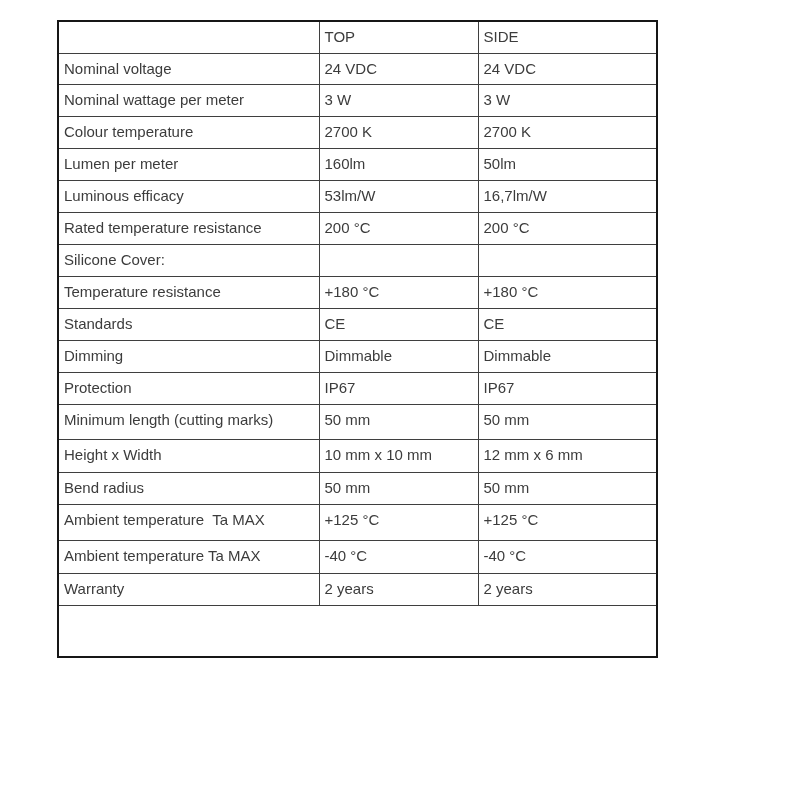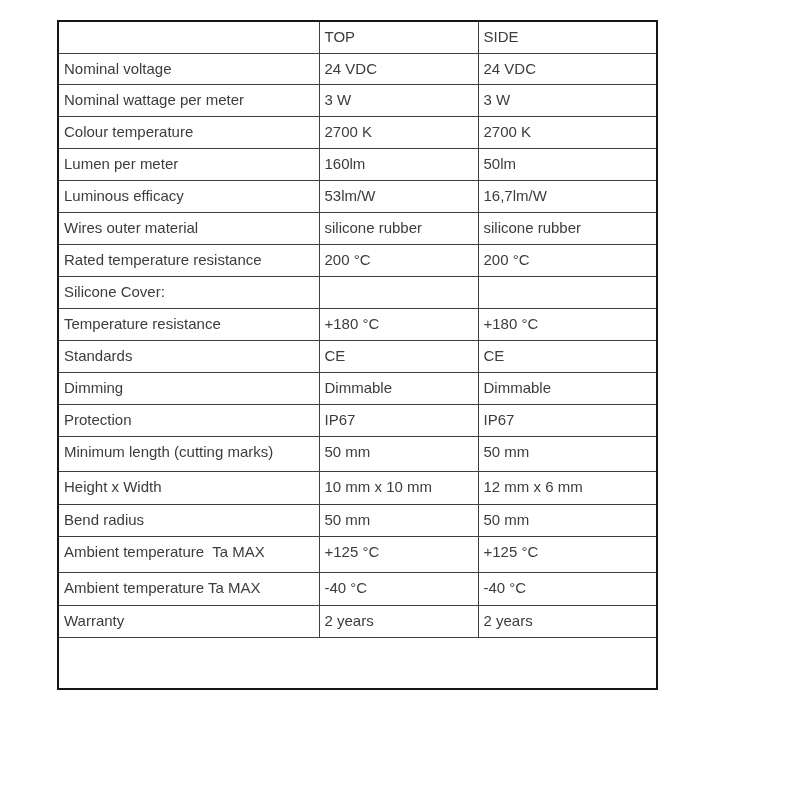--- a/index.html
+++ b/index.html
@@ -80,25 +80,20 @@
         <td>Lumen per meter</td>
         <td>160lm</td>
         <td>50lm</td>
       </tr>
       <tr>
         <td>Luminous efficacy</td>
         <td>53lm/W</td>
         <td>16,7lm/W</td>
       </tr>
       <tr>
-        <td>Wires outer material</td>
-        <td>silicone rubber</td>
-        <td>silicone rubber</td>
-      </tr>
-      <tr>
         <td>Rated temperature resistance</td>
         <td>200 °C</td>
         <td>200 °C</td>
       </tr>
       <tr>
         <td>Silicone Cover:</td>
         <td></td>
         <td></td>
       </tr>
       <tr>

